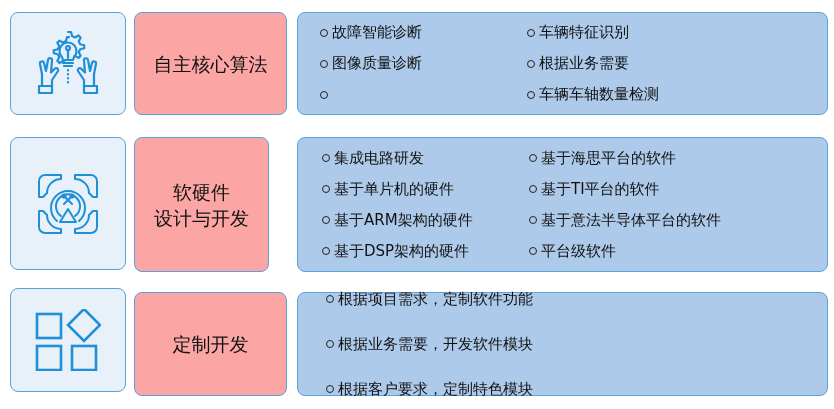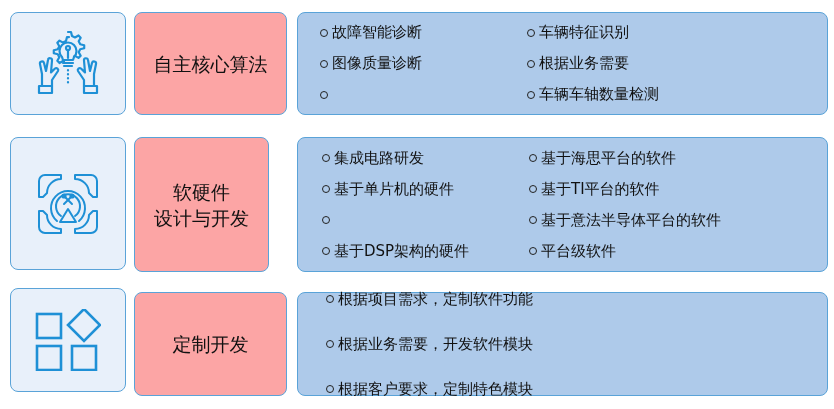--- a/index.html
+++ b/index.html
@@ -176,20 +176,21 @@
     <div class="item">
         <span class="bullet"></span>
         <span>基于单片机的硬件</span>
       </div>
     <div class="item">
         <span class="bullet"></span>
         <span>基于TI平台的软件</span>
       </div>
     <div class="item">
         <span class="bullet"></span>
+        <span>基于ARM架构的硬件</span>
       </div>
     <div class="item">
         <span class="bullet"></span>
         <span>基于意法半导体平台的软件</span>
       </div>
     <div class="item">
         <span class="bullet"></span>
         <span>基于DSP架构的硬件</span>
       </div>
     <div class="item">

